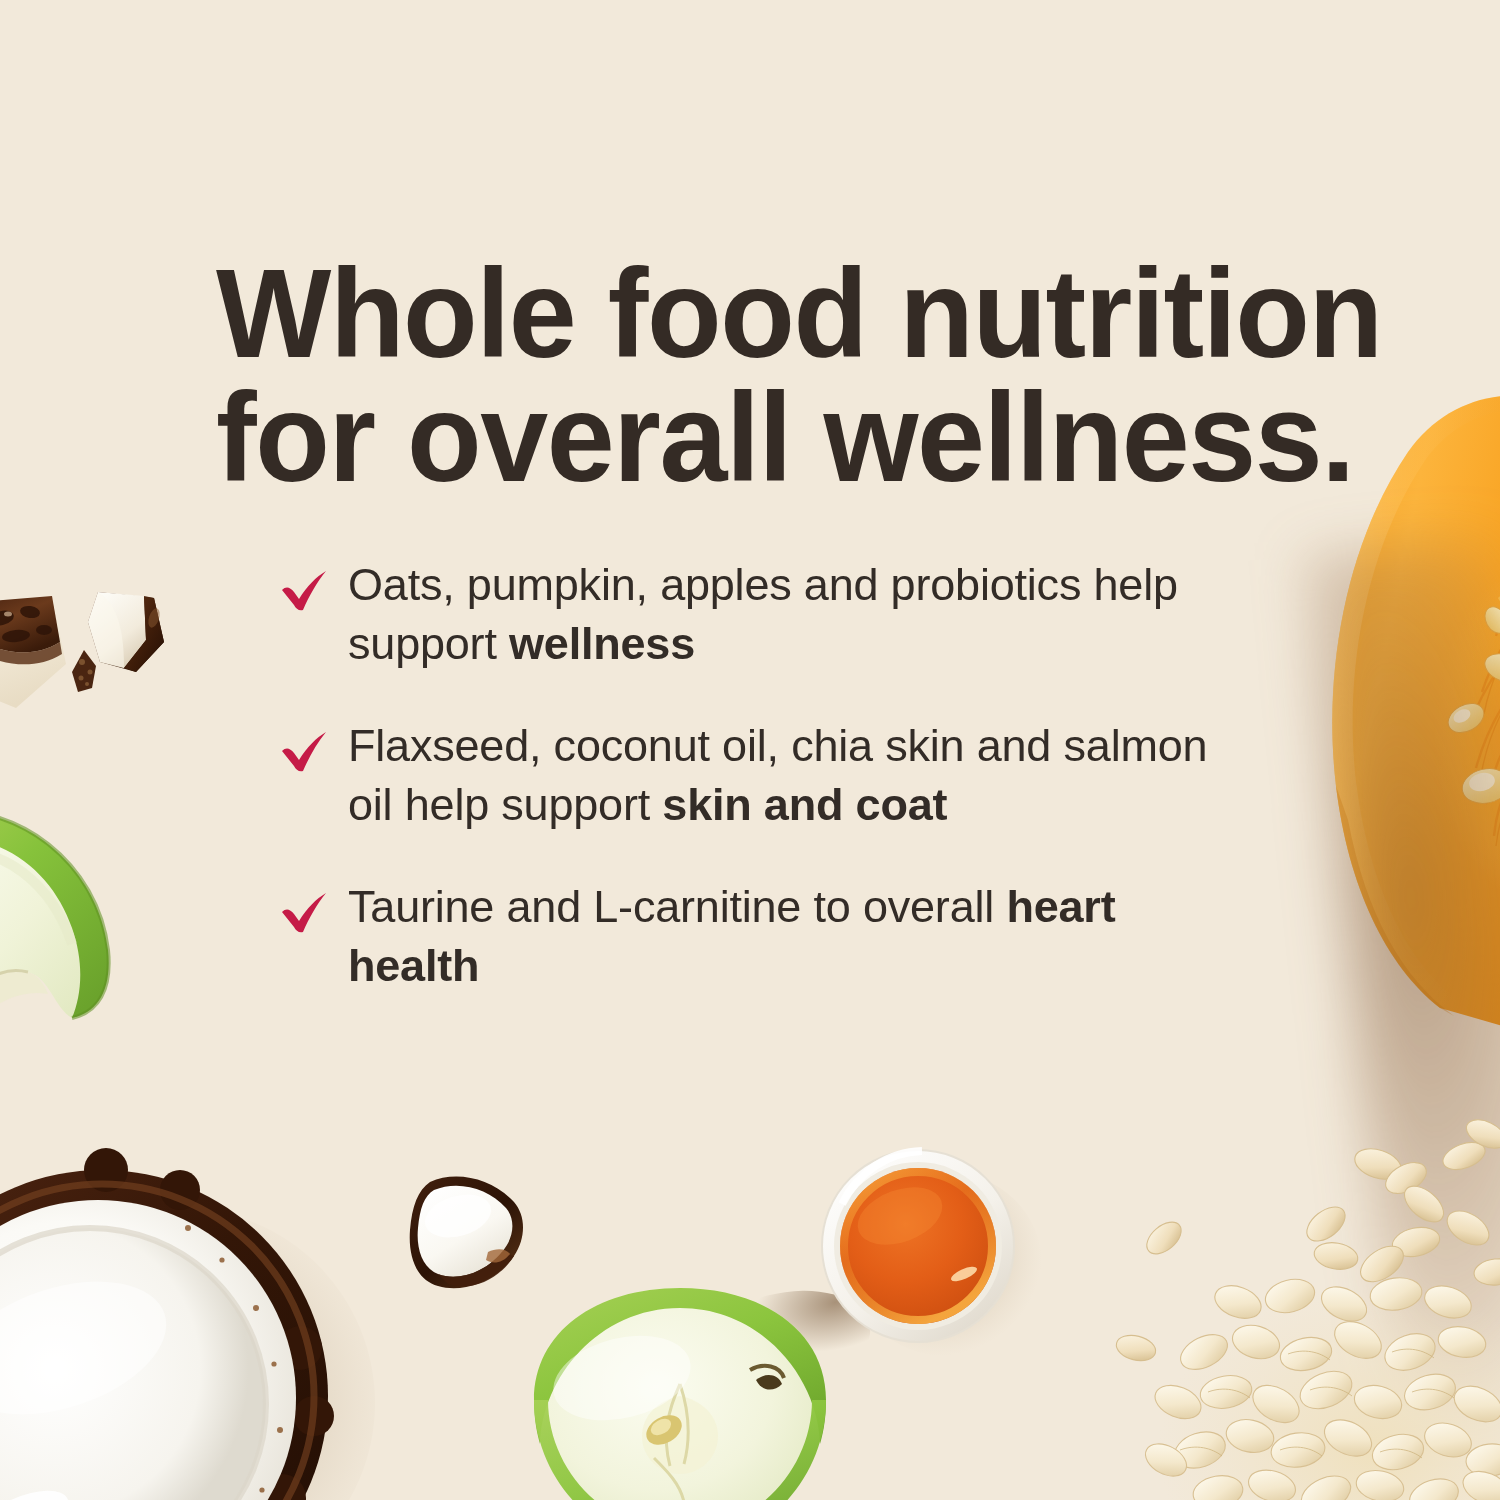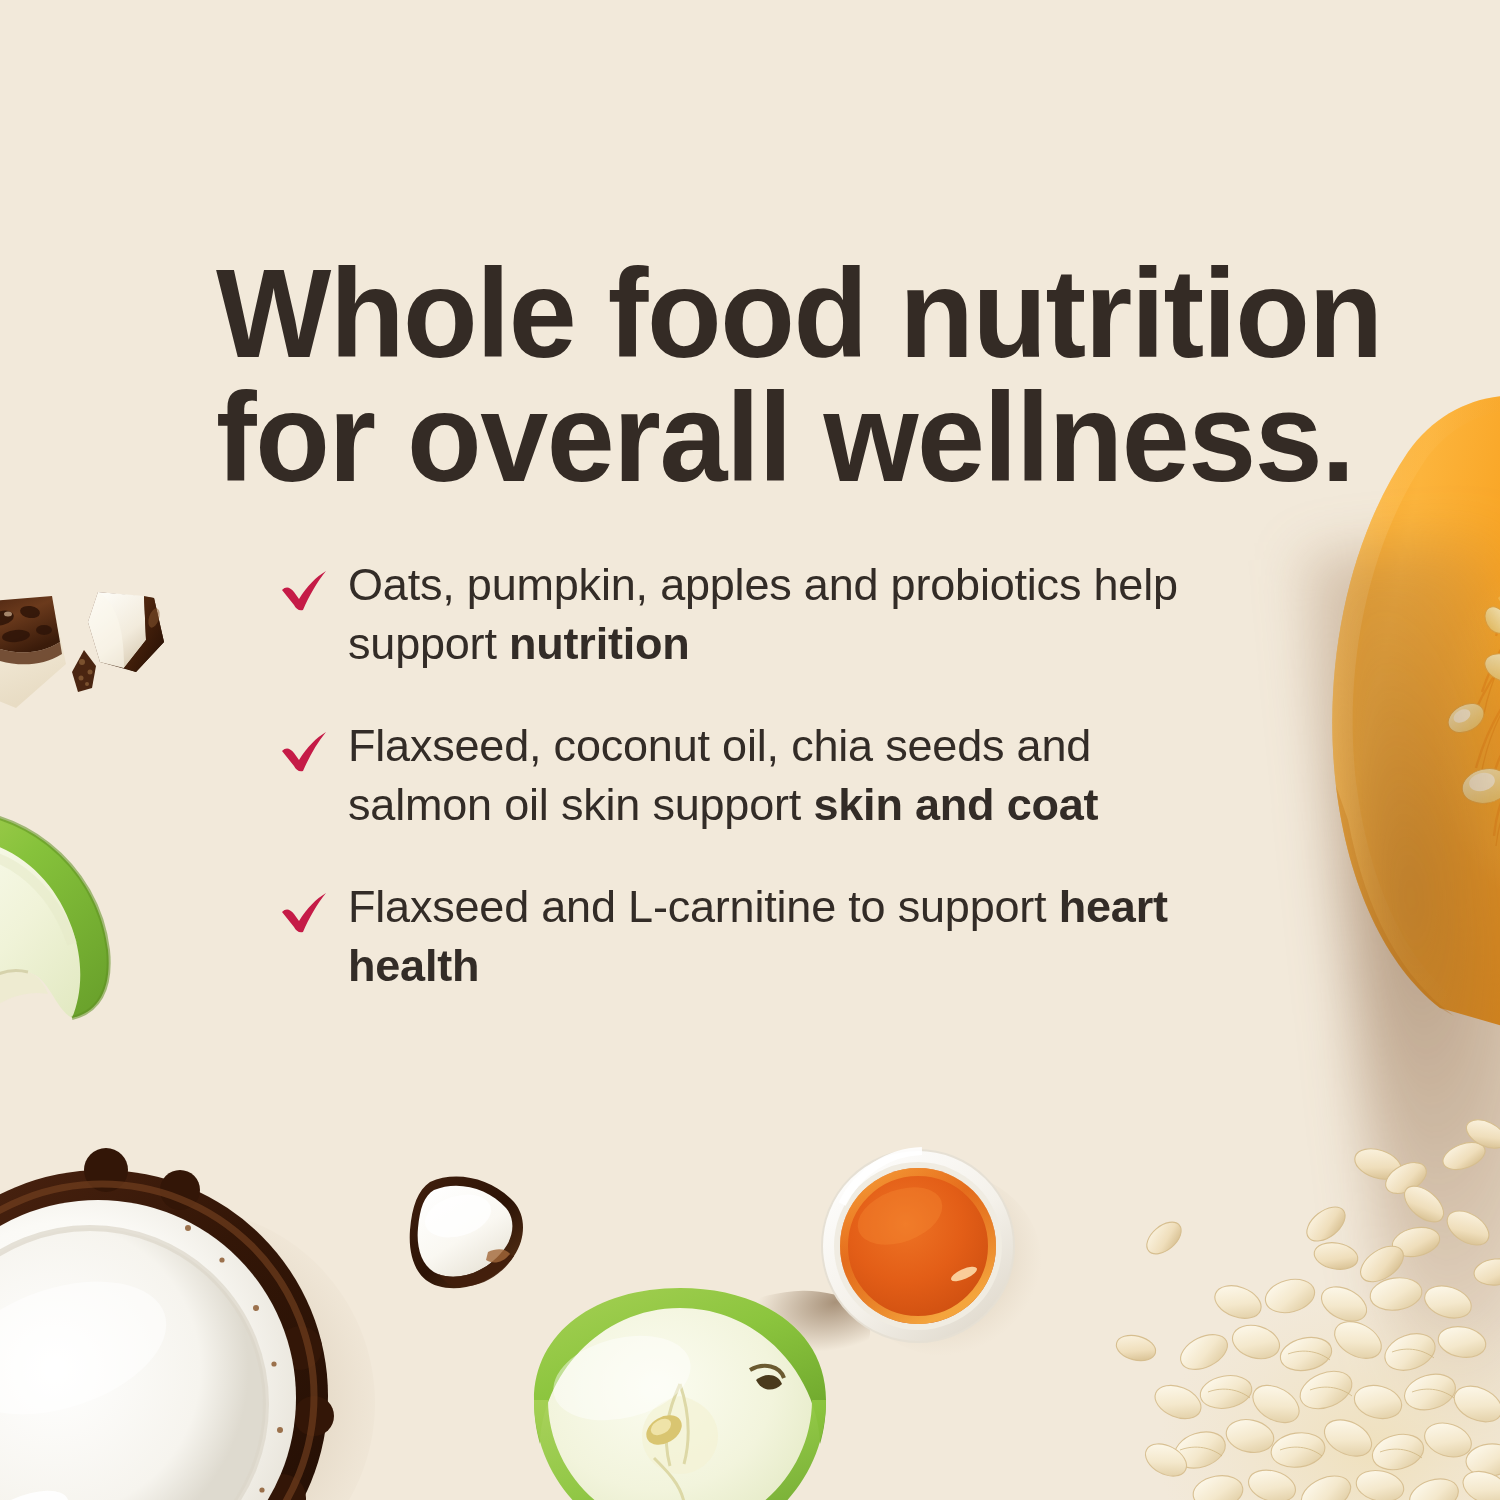--- a/index.html
+++ b/index.html
@@ -545,38 +545,38 @@
 
   <ul class="bullets" style="list-style:none;margin:0;padding:0;">
 
     <li class="bullet">
       <span class="check">
         <svg viewBox="0 0 52 48" aria-hidden="true">
           <path d="M4,24 C8,20 12,21 16,26 L21,33 C29,20 38,11 48,5
                    C39,16 31,30 25,44 C21,45 18,43 16,39 Z" fill="#C51B47"></path>
         </svg>
       </span>
-      <span class="btext"><span>Oats, pumpkin, apples and probiotics help support </span><b>nutrition</b></span>
+      <span class="btext"><span>Oats, pumpkin, apples and probiotics help support </span><b>wellness</b></span>
     </li>
 
     <li class="bullet">
       <span class="check">
         <svg viewBox="0 0 52 48" aria-hidden="true">
           <path d="M4,24 C8,20 12,21 16,26 L21,33 C29,20 38,11 48,5
                    C39,16 31,30 25,44 C21,45 18,43 16,39 Z" fill="#C51B47"></path>
         </svg>
       </span>
-      <span class="btext"><span>Flaxseed, coconut oil, chia seeds and salmon oil skin support </span><b>skin and coat</b></span>
+      <span class="btext"><span>Flaxseed, coconut oil, chia skin and salmon oil help support </span><b>skin and coat</b></span>
     </li>
 
     <li class="bullet">
       <span class="check">
         <svg viewBox="0 0 52 48" aria-hidden="true">
           <path d="M4,24 C8,20 12,21 16,26 L21,33 C29,20 38,11 48,5
                    C39,16 31,30 25,44 C21,45 18,43 16,39 Z" fill="#C51B47"></path>
         </svg>
       </span>
-      <span class="btext"><span>Flaxseed and L-carnitine to support </span><b>heart health</b></span>
+      <span class="btext"><span>Taurine and L-carnitine to overall </span><b>heart health</b></span>
     </li>
 
   </ul>
 
 </div>
 
 </body></html>

